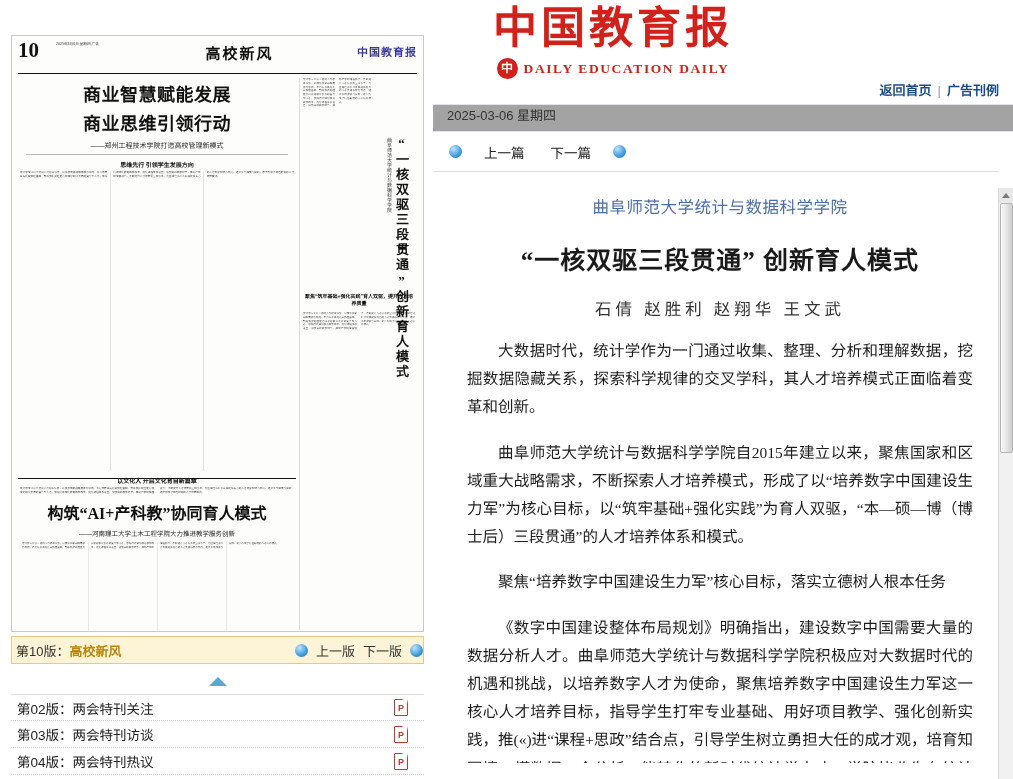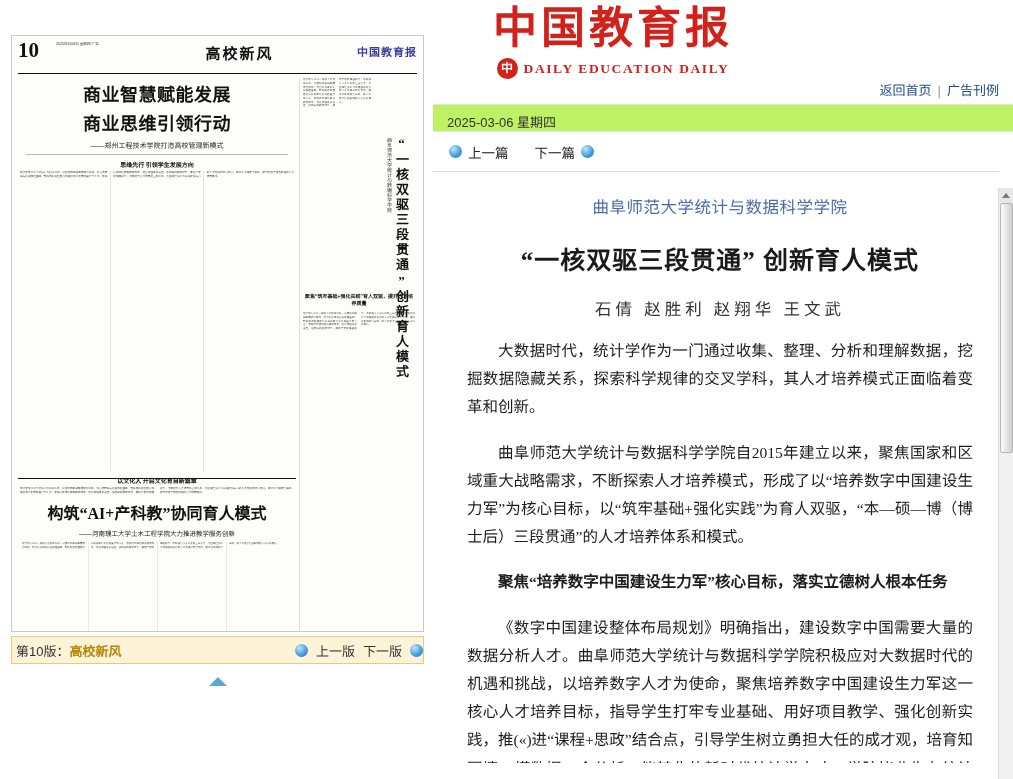--- a/index.html
+++ b/index.html
@@ -224,41 +224,41 @@
     line-height: 21px; text-align: center; font-family: "Liberation Serif", serif;
   }
   .brand-en {
     font-size: 13.5px; color: #d0211b; letter-spacing: 1.6px; font-weight: bold;
     font-family: "Liberation Serif", serif;
   }
   .toplinks {
     position: absolute; right: 14px; top: 80px;
     font-size: 13px; color: #1a4b8c;
   }
-  .toplinks a { color: #1a4b8c; text-decoration: none; }
+  .toplinks a { color: #1a4b8c; text-decoration: none; font-weight: bold; }
   .toplinks .sep { color: #999; margin: 0 6px; }
 
   .datebar {
     height: 28px;
-    background: #bef264;
+    background: #a3a3a3;
     border-top: 1px solid #dfe5ea;
     border-bottom: 1px solid #dfe5ea;
-    display: flex; align-items: flex-end;
+    display: flex; align-items: flex-start;
     padding-left: 14px;
     font-size: 13px; color: #333;
   }
 
   .artnav {
     height: 40px; display: flex; align-items: center; gap: 26px;
     padding-left: 16px;
     border-bottom: 1px solid #dcdcdc;
     margin-right: 14px;
   }
   .artnav a { font-size: 13.5px; color: #222; text-decoration: none; }
-  .navitem { display: flex; align-items: center; gap: 6px; }
+  .navitem { display: flex; align-items: center; gap: 22px; }
 
   .article {
     position: relative;
     padding: 22px 40px 0 34px;
     height: 591px;
     overflow: hidden;
   }
   .art-org {
     text-align: center; font-size: 16.5px; color: #4a6ea8; letter-spacing: .5px;
     font-family: "Liberation Serif", serif;
@@ -269,21 +269,21 @@
   }
   .art-authors {
     text-align: center; font-size: 16.5px; color: #333; margin-top: 20px;
     letter-spacing: 4px; font-family: "Liberation Serif", serif;
   }
   .art-p {
     font-size: 15.5px; line-height: 1.82; color: #1d1d1d;
     text-indent: 2em; margin: 17px 0 0; text-align: justify;
     font-family: "Liberation Serif", serif;
   }
-  .art-p.bold { font-weight: bold; }
+  .art-p.bold { font-weight: normal; }
 
   
   .scrollbar {
     position: absolute; right: 0; top: 188px; width: 15px; height: 591px;
     background: #f1f1f1; border-left: 1px solid #dcdcdc;
   }
   .sb-up, .sb-down {
     width: 15px; height: 15px; background: #e8e8e8; position: relative;
   }
   .sb-up::after {
@@ -357,20 +357,34 @@
         <a href="#">上一版</a>
         <a href="#">下一版</a>
         <span class="navdot"></span>
       </div>
     </div>
 
     <div class="uparrow-strip">
       <span class="uparrow"></span>
     </div>
 
+    <div class="ver-list">
+      <div class="ver-item">
+        <span class="vtxt">第02版：两会特刊关注</span>
+        <span class="pdf-ico"></span>
+      </div>
+      <div class="ver-item">
+        <span class="vtxt">第03版：两会特刊访谈</span>
+        <span class="pdf-ico"></span>
+      </div>
+      <div class="ver-item">
+        <span class="vtxt">第04版：两会特刊热议</span>
+        <span class="pdf-ico"></span>
+      </div>
+    </div>
 
   </div>
 
   <div class="right-col">
 
     <div class="brand">
       <div class="brand-mark">
         <div class="brand-cn">中国教育报</div>
         <div class="brand-en-row">
           <span class="brand-badge">中</span>

